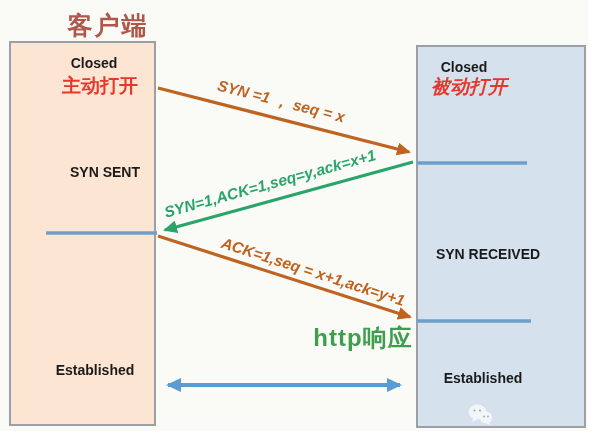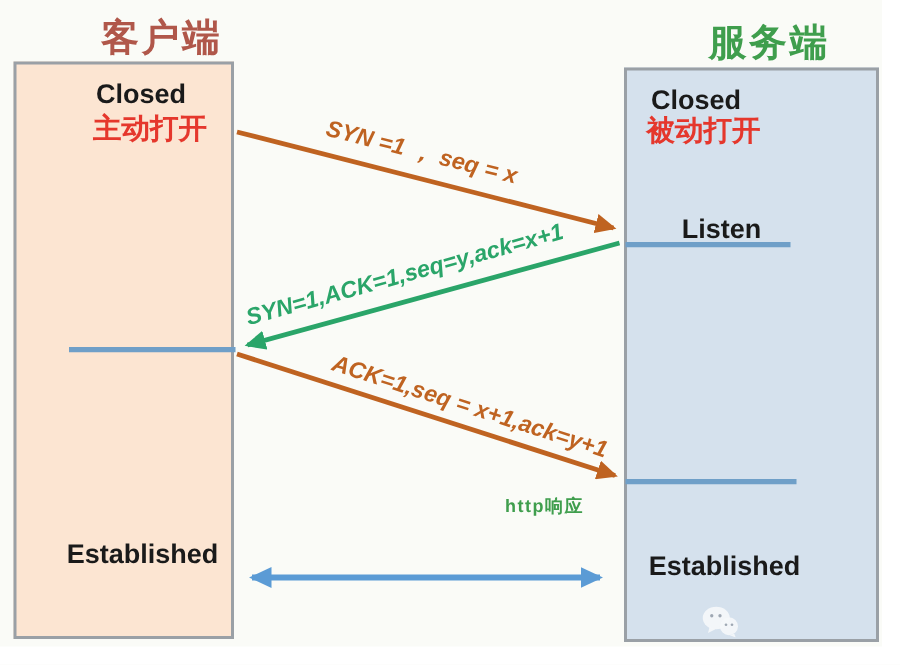--- a/index.html
+++ b/index.html
@@ -5,28 +5,28 @@
   html,body{margin:0;padding:0;}
   body{font-family:"Liberation Sans","DejaVu Sans",sans-serif;background:#ffffff;}
   #canvas{position:relative;width:600px;height:443px;background:#ffffff;overflow:hidden;padding-left:20px;}
   #diagram-bg{position:absolute;left:0;top:0;width:588px;height:431px;background:#fafbf7;}
   .box{position:absolute;box-sizing:border-box;border:2px solid #9aa0a6;}
   #client-box{left:9px;top:41px;width:147px;height:385px;background:var(--client-fill);}
   #server-box{left:416px;top:45px;width:170px;height:383px;background:var(--server-fill);}
   .title{position:absolute;transform:translate(-50%,-50%);font-size:25px;font-weight:bold;white-space:nowrap;letter-spacing:2px;}
   #title-client{left:108px;top:25px;color:var(--title-red);}
   #title-server{left:513px;top:28px;color:var(--title-green);}
-  .state{position:absolute;transform:translate(-50%,-50%);font-weight:bold;color:#1a1a1a;font-size:18px;white-space:nowrap;}
+  .state{position:absolute;transform:translate(-50%,-50%);font-weight:bold;color:#1a1a1a;font-size:14px;white-space:nowrap;}
   .state.red{color:var(--open-red);font-size:19px;text-align:center;}
   svg.overlay{position:absolute;left:0;top:0;width:600px;height:443px;pointer-events:none;}
   .msg{position:absolute;white-space:nowrap;font-weight:bold;font-style:italic;font-size:15.5px;}
   #msg-syn{left:281px;top:102px;transform:translate(-50%,-50%) rotate(14.3deg);color:var(--arrow-orange);}
   #msg-synack{left:270px;top:184px;transform:translate(-50%,-50%) rotate(-15.4deg);color:var(--arrow-green);}
   #msg-ack{left:313px;top:272px;transform:translate(-50%,-50%) rotate(17.8deg);color:var(--arrow-orange);}
-  #msg-http{left:363px;top:338px;transform:translate(-50%,-50%);font-style:normal;font-size:12px;color:var(--title-green);letter-spacing:1px;}
+  #msg-http{left:363px;top:338px;transform:translate(-50%,-50%);font-style:normal;font-size:24px;color:var(--title-green);letter-spacing:1px;}
   #msg-data{left:272px;top:369px;transform:translate(-50%,-50%);font-style:normal;font-size:19px;color:var(--data-orange);letter-spacing:2px;}
   #watermark{position:absolute;left:468px;top:404px;display:flex;align-items:center;gap:4px;
     color:rgba(245,247,250,0.92);font-size:16px;font-weight:bold;letter-spacing:1px;white-space:nowrap;
     text-shadow:0 0 2px rgba(140,148,160,0.55);}
 </style>
 <style>
   .s-orange{stroke:#bf6321;stroke-width:3.2;}
   .s-green{stroke:#2aa569;stroke-width:3.2;}
   .s-blue{stroke:#6f9fc8;stroke-width:3.5;}
   .s-datablue{stroke:#5b9bd5;stroke-width:4;}
@@ -63,29 +63,29 @@
     <line x1="417" y1="321" x2="531" y2="321" class="s-blue"></line>
 
     <line x1="158" y1="88" x2="409" y2="152" class="s-orange" marker-end="url(#ah-orange)"></line>
     <line x1="413" y1="162" x2="165" y2="230" class="s-green" marker-end="url(#ah-green)"></line>
     <line x1="158" y1="236" x2="410" y2="317" class="s-orange" marker-end="url(#ah-orange)"></line>
 
     <line x1="168" y1="385" x2="400" y2="385" class="s-datablue" marker-start="url(#ah-blue-s)" marker-end="url(#ah-blue-e)"></line>
   </svg>
 
   <div class="title" id="title-client">客户端</div>
-  <div class="title" id="title-server">服务端</div>
 
   <div class="state" style="left:94px;top:63px;">Closed</div>
   <div class="state red" style="left:100px;top:86px;">主动打开</div>
+  <div class="state" style="left:105px;top:172px;">SYN SENT</div>
   <div class="state" style="left:95px;top:370px;">Established</div>
 
   <div class="state" style="left:464px;top:67px;">Closed</div>
-  <div class="state red" style="left:469px;top:87px;">被动打开</div>
-  <div class="state" style="left:481px;top:153px;">Listen</div>
+  <div class="state red" style="left:469px;top:87px;font-style:italic;">被动打开</div>
+  <div class="state" style="left:488px;top:254px;">SYN RECEIVED</div>
   <div class="state" style="left:483px;top:378px;">Established</div>
 
   <div class="msg" id="msg-syn">SYN =1 ， seq = x</div>
   <div class="msg" id="msg-synack">SYN=1,ACK=1,seq=y,ack=x+1</div>
   <div class="msg" id="msg-ack">ACK=1,seq = x+1,ack=y+1</div>
   <div class="msg" id="msg-http">http响应</div>
 
   <div id="watermark">
     <svg width="25" height="21" viewBox="0 0 25 21">
       <ellipse cx="9.5" cy="8" rx="9" ry="7.5" fill="rgba(245,247,250,0.92)"></ellipse>

